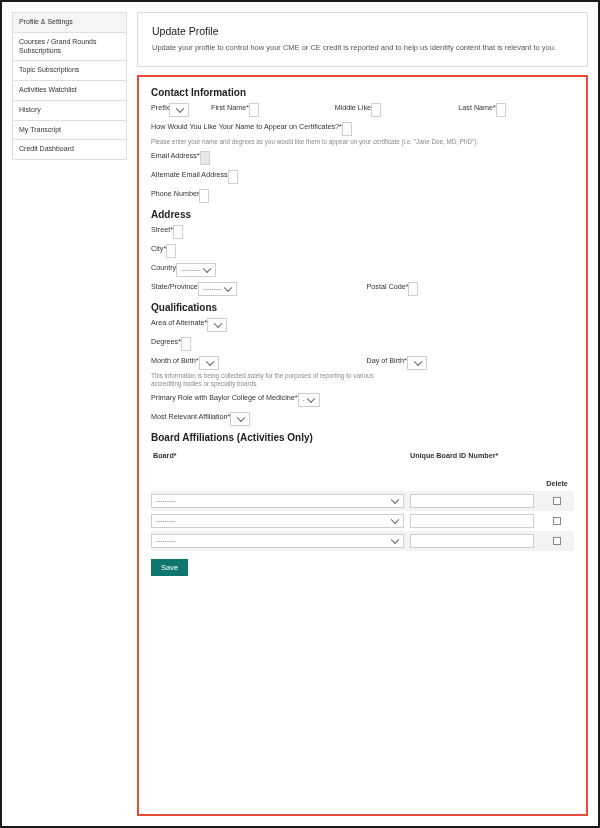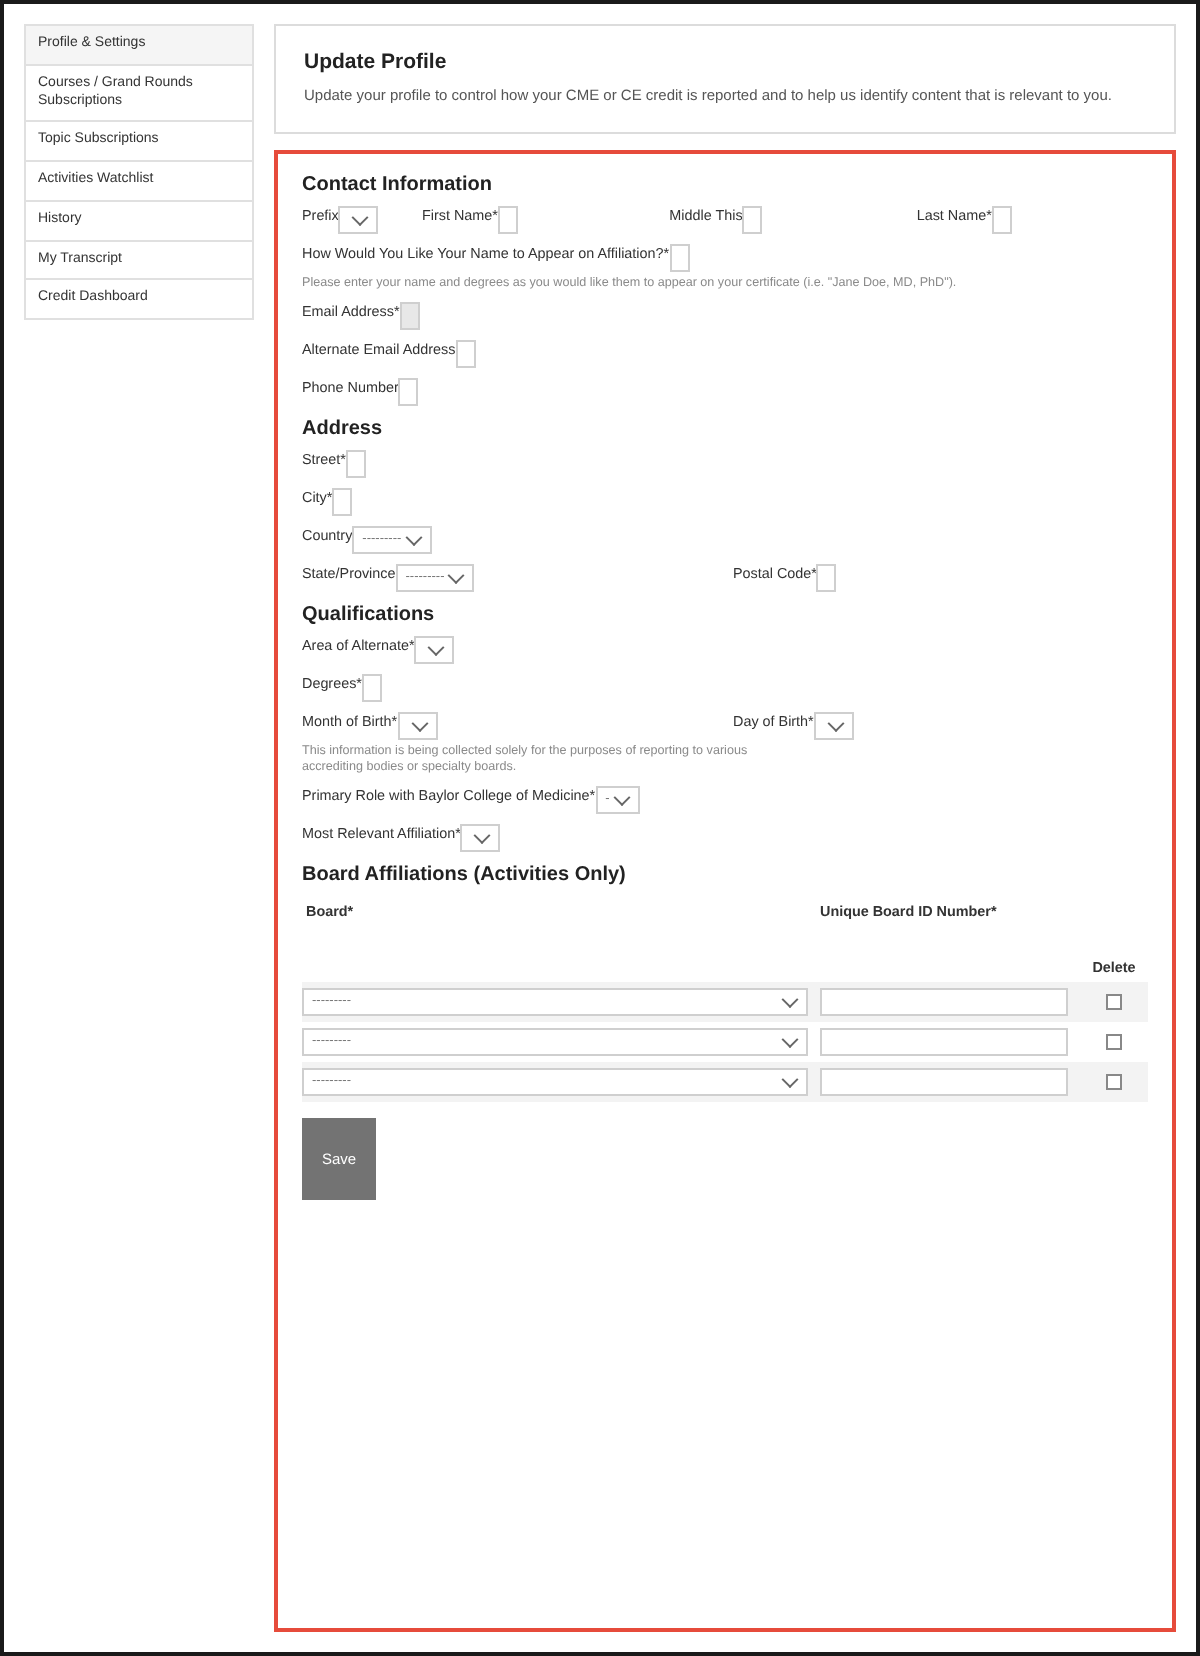--- a/index.html
+++ b/index.html
@@ -23,21 +23,21 @@
     cursor: pointer;
     margin-top: -1px;
     line-height: 1.25;
   }
   .sidebar-item:first-child { margin-top: 0; background: #f5f5f5; }
   .main { flex: 1; display: flex; flex-direction: column; gap: 8px; min-width: 0; }
   .card {
     border: 1px solid #dcdcdc;
     padding: 12px 14px;
   }
-  .card h2 { font-size: 10.5px; font-weight: 700; color: #222; margin-bottom: 6px; }
+  .card h2 { font-size: 10.5px; font-weight: 400; color: #222; margin-bottom: 6px; }
   .card p { font-size: 7.5px; color: #555; line-height: 1.4; }
   .form-card {
     border: 2px solid #e64b3b;
     padding: 10px 12px 12px;
     flex: 1;
     overflow: hidden;
   }
   .section-title { font-size: 10px; font-weight: 600; color: #222; margin: 6px 0 5px; }
   .section-title:first-child { margin-top: 0; }
   .row { display: flex; gap: 8px; margin-bottom: 5px; }
@@ -71,24 +71,24 @@
   .col-id { width: 130px; }
   .col-del { width: 34px; text-align: center; margin-top: 28px; }
   .trow { display: flex; align-items: center; gap: 6px; padding: 3px 0; }
   .trow:nth-child(odd) { background: #f3f3f3; }
   .trow .select { flex: 1; }
   .trow .input.idcell { width: 124px; flex: none; }
   .trow .chk { width: 34px; display: flex; justify-content: center; }
   .chk-box { width: 8px; height: 8px; border: 1px solid #888; background: #fff; }
   .save-btn {
     display: inline-block;
-    background: #737373;
+    background: #0f766e;
     color: #fff;
     font-size: 7.5px;
-    padding: 16px 10px;
+    padding: 4px 10px;
     border: none;
     cursor: pointer;
     margin-top: 8px;
   }
 </style>
 </head>
 <body>
 
 <div class="sidebar">
   <div class="sidebar-item">Profile &amp; Settings</div>
@@ -112,31 +112,31 @@
     <div class="row">
       <div class="field w-prefix">
         <span class="label">Prefix</span>
         <div class="select"></div>
       </div>
       <div class="field">
         <span class="label">First Name*</span>
         <div class="input"></div>
       </div>
       <div class="field">
-        <span class="label">Middle This</span>
+        <span class="label">Middle Like</span>
         <div class="input"></div>
       </div>
       <div class="field">
         <span class="label">Last Name*</span>
         <div class="input"></div>
       </div>
     </div>
 
     <div class="field" style="margin-bottom:0">
-      <span class="label">How Would You Like Your Name to Appear on Affiliation?*</span>
+      <span class="label">How Would You Like Your Name to Appear on Certificates?*</span>
       <div class="input"></div>
     </div>
     <div class="hint">Please enter your name and degrees as you would like them to appear on your certificate (i.e. "Jane Doe, MD, PhD").</div>
 
     <div class="field" style="margin-bottom:5px">
       <span class="label">Email Address*</span>
       <div class="input disabled"></div>
     </div>
     <div class="field" style="margin-bottom:5px">
       <span class="label">Alternate Email Address</span>

